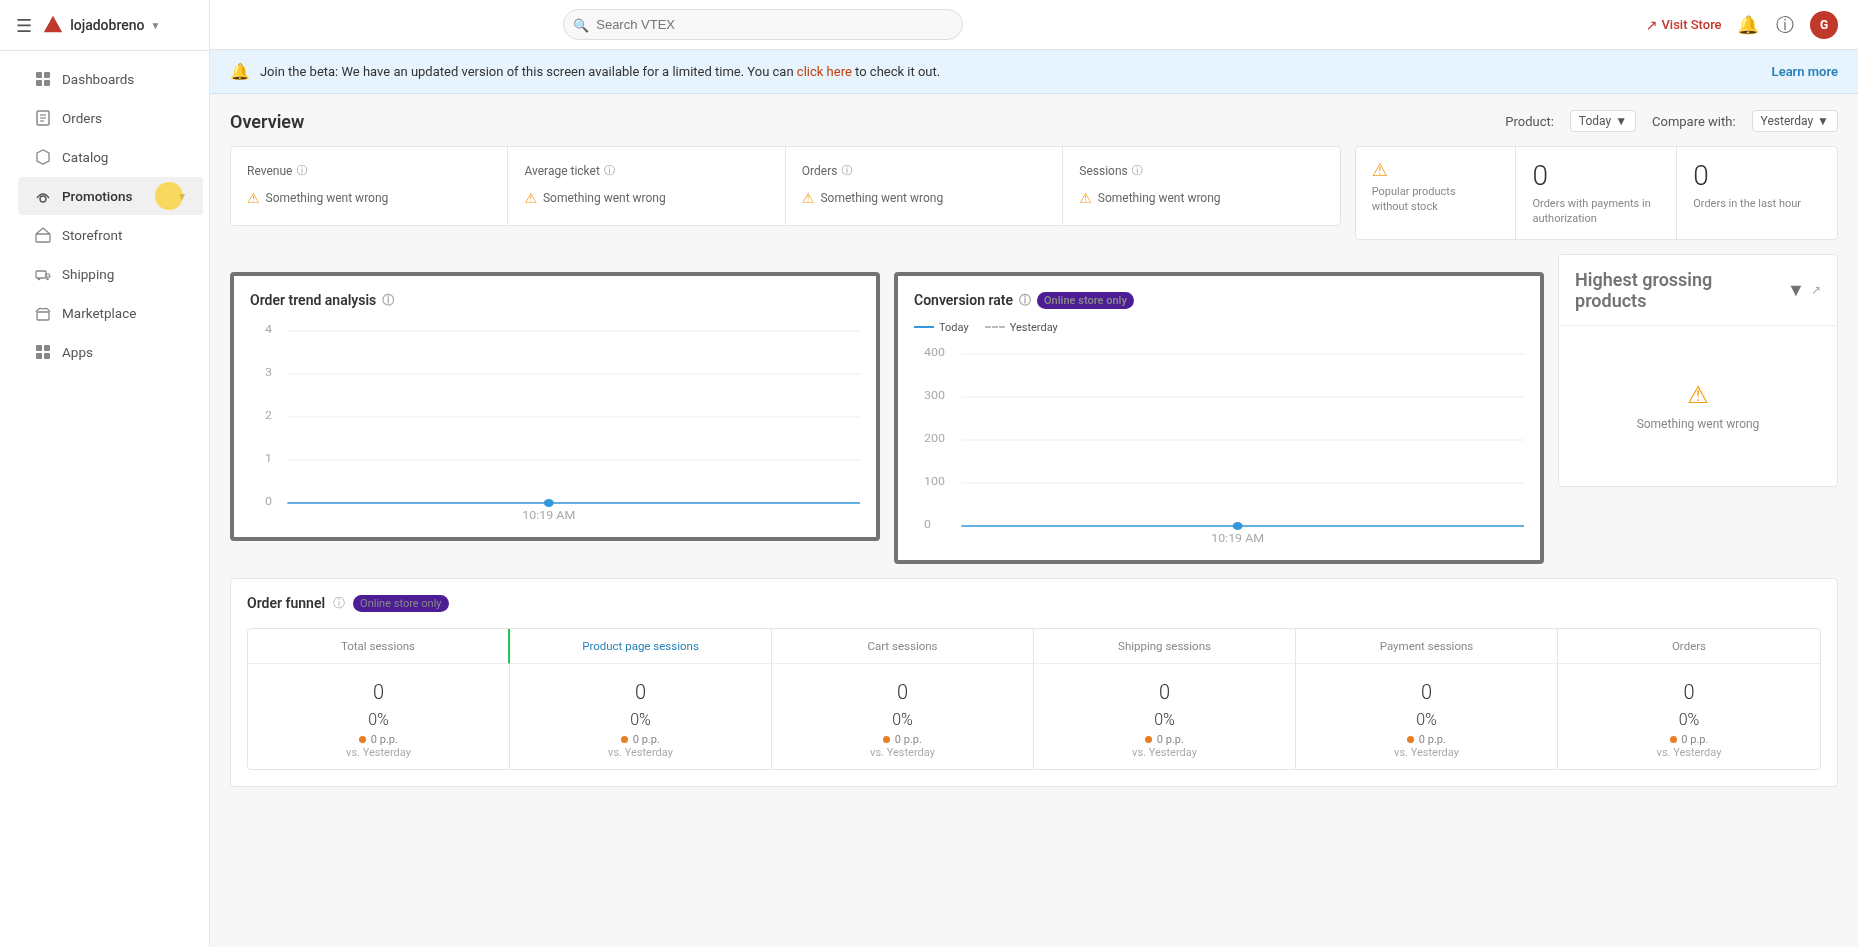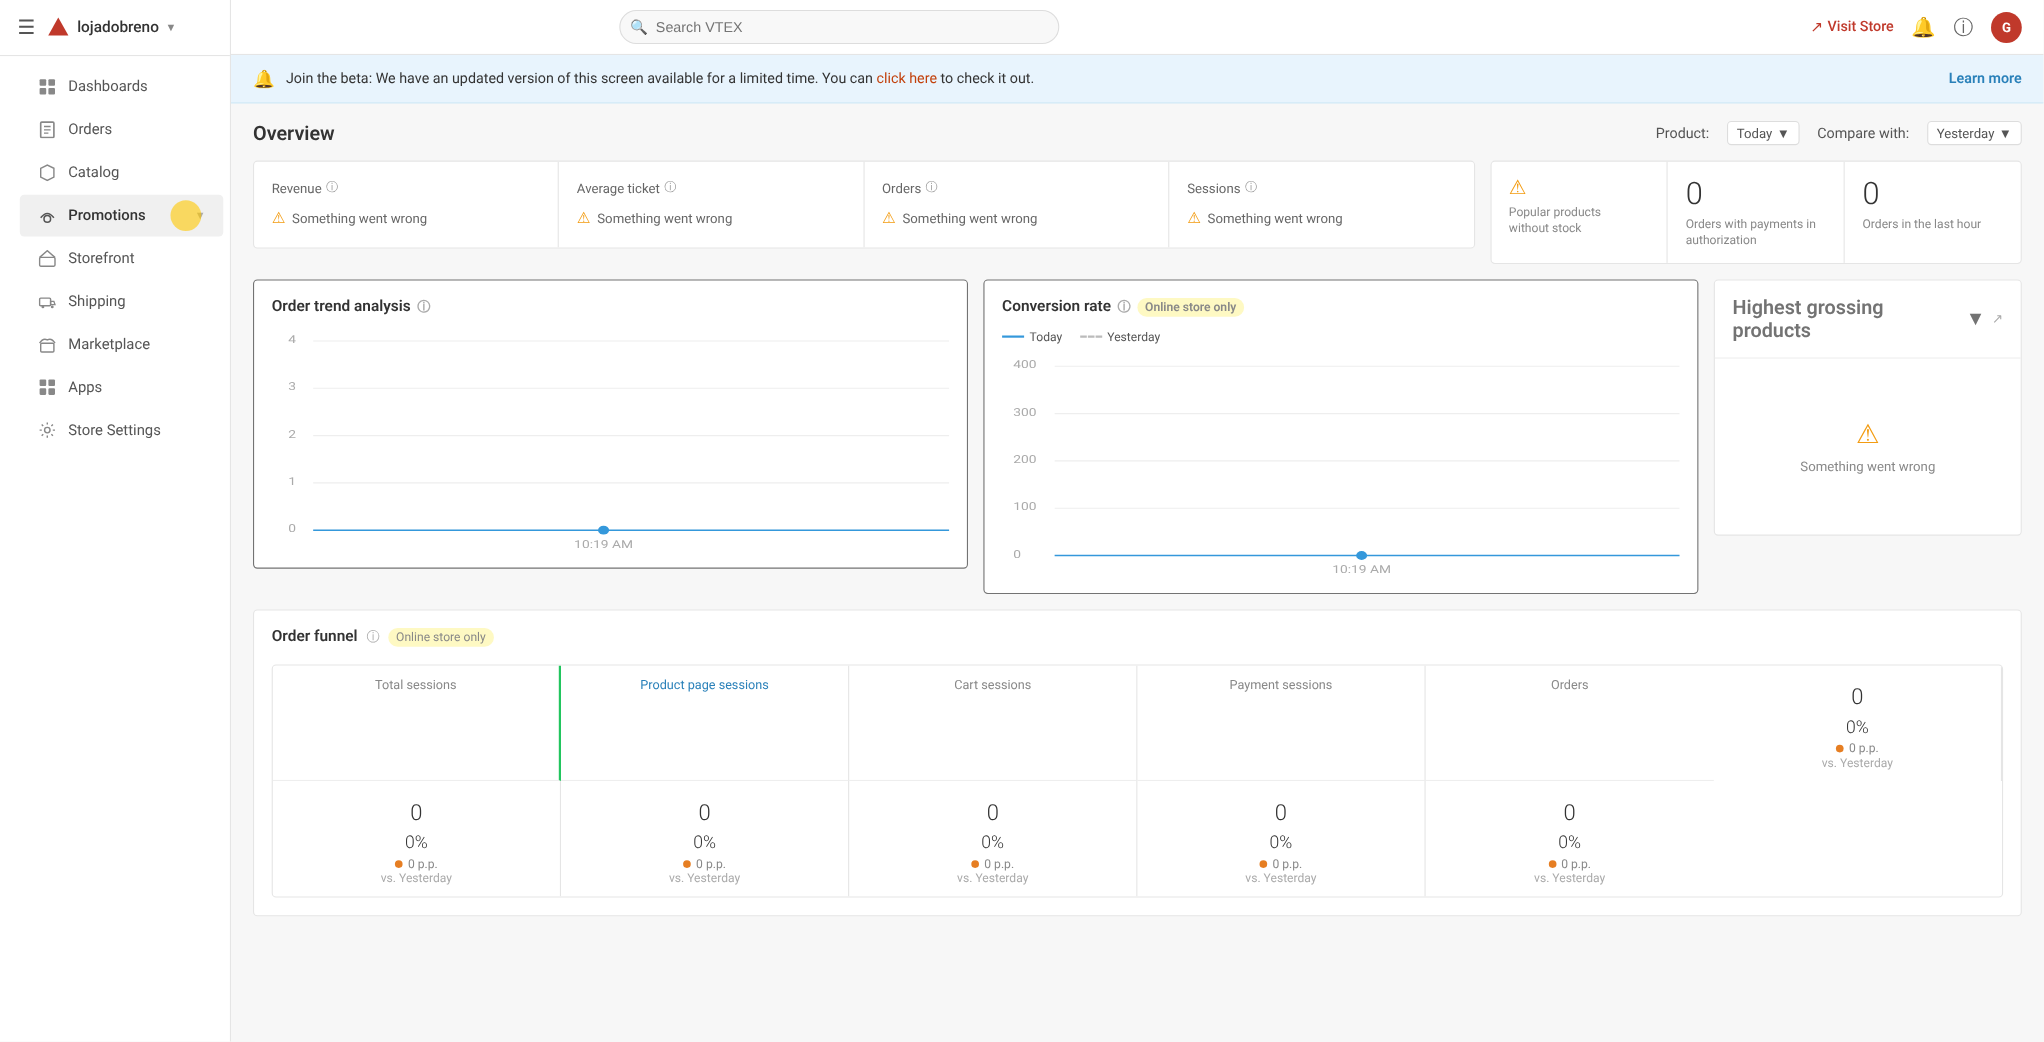--- a/index.html
+++ b/index.html
@@ -58,23 +58,23 @@
     .metric-card { flex: 1; padding: 16px; border-right: 1px solid #e5e5e5; }
     .metric-card:last-child { border-right: none; }
     .metric-title { font-size: 12px; color: #666; display: flex; align-items: center; gap: 4px; margin-bottom: 12px; }
     .metric-title .info-icon { color: #999; font-size: 11px; cursor: pointer; }
     .metric-error { display: flex; align-items: center; gap: 6px; color: #666; font-size: 12px; }
     .warning-icon { color: #f39c12; font-size: 14px; }
     .metric-special-item { flex: 1; padding: 12px 16px; border-right: 1px solid #e5e5e5; }
     .metric-special-item:last-child { border-right: none; }
     .metric-big-num { font-size: 28px; font-weight: 300; color: #333; }
     .metric-sub { font-size: 11px; color: #888; line-height: 1.4; margin-top: 4px; }
-    .chart-card { background: #fff; border: 1px solid #737373; border-radius: 4px; padding: 16px; flex: 1; }
+    .chart-card { background: #fff; border: 4px solid #737373; border-radius: 4px; padding: 16px; flex: 1; margin-top: 18px; }
     .chart-title { font-size: 14px; font-weight: 600; color: #333; display: flex; align-items: center; gap: 6px; margin-bottom: 12px; }
-    .chart-subtitle { font-size: 11px; color: #888; background: #fef9c3; padding: 2px 7px; border-radius: 10px; }
+    .chart-subtitle { font-size: 11px; color: #888; background: #4c1d95; padding: 2px 7px; border-radius: 10px; }
     .chart-legend { display: flex; gap: 16px; margin-bottom: 10px; }
     .legend-item { display: flex; align-items: center; gap: 5px; font-size: 11px; color: #555; }
     .chart-area { height: 200px; position: relative; }
     .chart-svg { width: 100%; height: 100%; }
     .y-axis-label { font-size: 10px; fill: #aaa; }
     .grid-line { stroke: #eee; stroke-width: 1; }
     .chart-line { fill: none; stroke-width: 1.5; }
     .chart-line.today { stroke: #3498db; }
     .dot { fill: #3498db; }
     .x-axis-label { font-size: 10px; fill: #aaa; text-anchor: middle; }
@@ -183,29 +183,20 @@
         <svg width="16" height="16" viewBox="0 0 16 16" fill="none">
             <rect x="1" y="1" width="6" height="6" rx="1" fill="#888"></rect>
             <rect x="9" y="1" width="6" height="6" rx="1" fill="#888"></rect>
             <rect x="1" y="9" width="6" height="6" rx="1" fill="#888"></rect>
             <rect x="9" y="9" width="6" height="6" rx="1" fill="#888"></rect>
           </svg>
       </span>
       <span class="nav-label">Apps</span>
     </div>
 
-    <div class="nav-item">
-      <span class="nav-icon">
-        <svg width="16" height="16" viewBox="0 0 16 16" fill="none">
-            <circle cx="8" cy="8" r="2.5" stroke="#888" stroke-width="1.3"></circle>
-            <path d="M8 1v2M8 13v2M1 8h2M13 8h2M2.9 2.9l1.4 1.4M11.7 11.7l1.4 1.4M2.9 13.1l1.4-1.4M11.7 4.3l1.4-1.4" stroke="#888" stroke-width="1.3"></path>
-          </svg>
-      </span>
-      <span class="nav-label">Store Settings</span>
-    </div>
   </nav>
 </div>
 
 <div class="main">
 
   <div class="topbar">
     <div class="search-bar search-wrapper">
       <span class="search-icon-wrap">🔍</span>
       <input class="search-input" type="text" placeholder="Search VTEX" style="">
     </div>
@@ -411,20 +402,23 @@
           <div style="border-right:2px solid #22c55e; padding:10px 8px; text-align:center; font-size:11.5px; color:#888; border-bottom:1px solid #eee;">
             <span>Total sessions</span>
           </div>
           <div style="border-right:1px solid #e5e5e5; padding:10px 8px; text-align:center; font-size:11.5px; color:#2980b9; border-bottom:1px solid #eee; cursor:pointer;">
             <span>Product page sessions</span>
           </div>
           <div style="border-right:1px solid #e5e5e5; padding:10px 8px; text-align:center; font-size:11.5px; color:#888; border-bottom:1px solid #eee;">
             <span>Cart sessions</span>
           </div>
           <div style="border-right:1px solid #e5e5e5; padding:10px 8px; text-align:center; font-size:11.5px; color:#888; border-bottom:1px solid #eee;">
+            <span>Shipping sessions</span>
+          </div>
+          <div style="border-right:1px solid #e5e5e5; padding:10px 8px; text-align:center; font-size:11.5px; color:#888; border-bottom:1px solid #eee;">
             <span>Payment sessions</span>
           </div>
           <div style="padding:10px 8px; text-align:center; font-size:11.5px; color:#888; border-bottom:1px solid #eee;">
             <span>Orders</span>
           </div>
 
           <div style="border-right:1px solid #e5e5e5; padding:10px 8px; text-align:center;">
             <div style="font-size:20px; font-weight:300; color:#333; margin:6px 0;">0</div>
             <div style="font-size:16px; font-weight:300; color:#333;">0%</div>
             <div style="font-size:11px; color:#888; margin-top:4px;">

